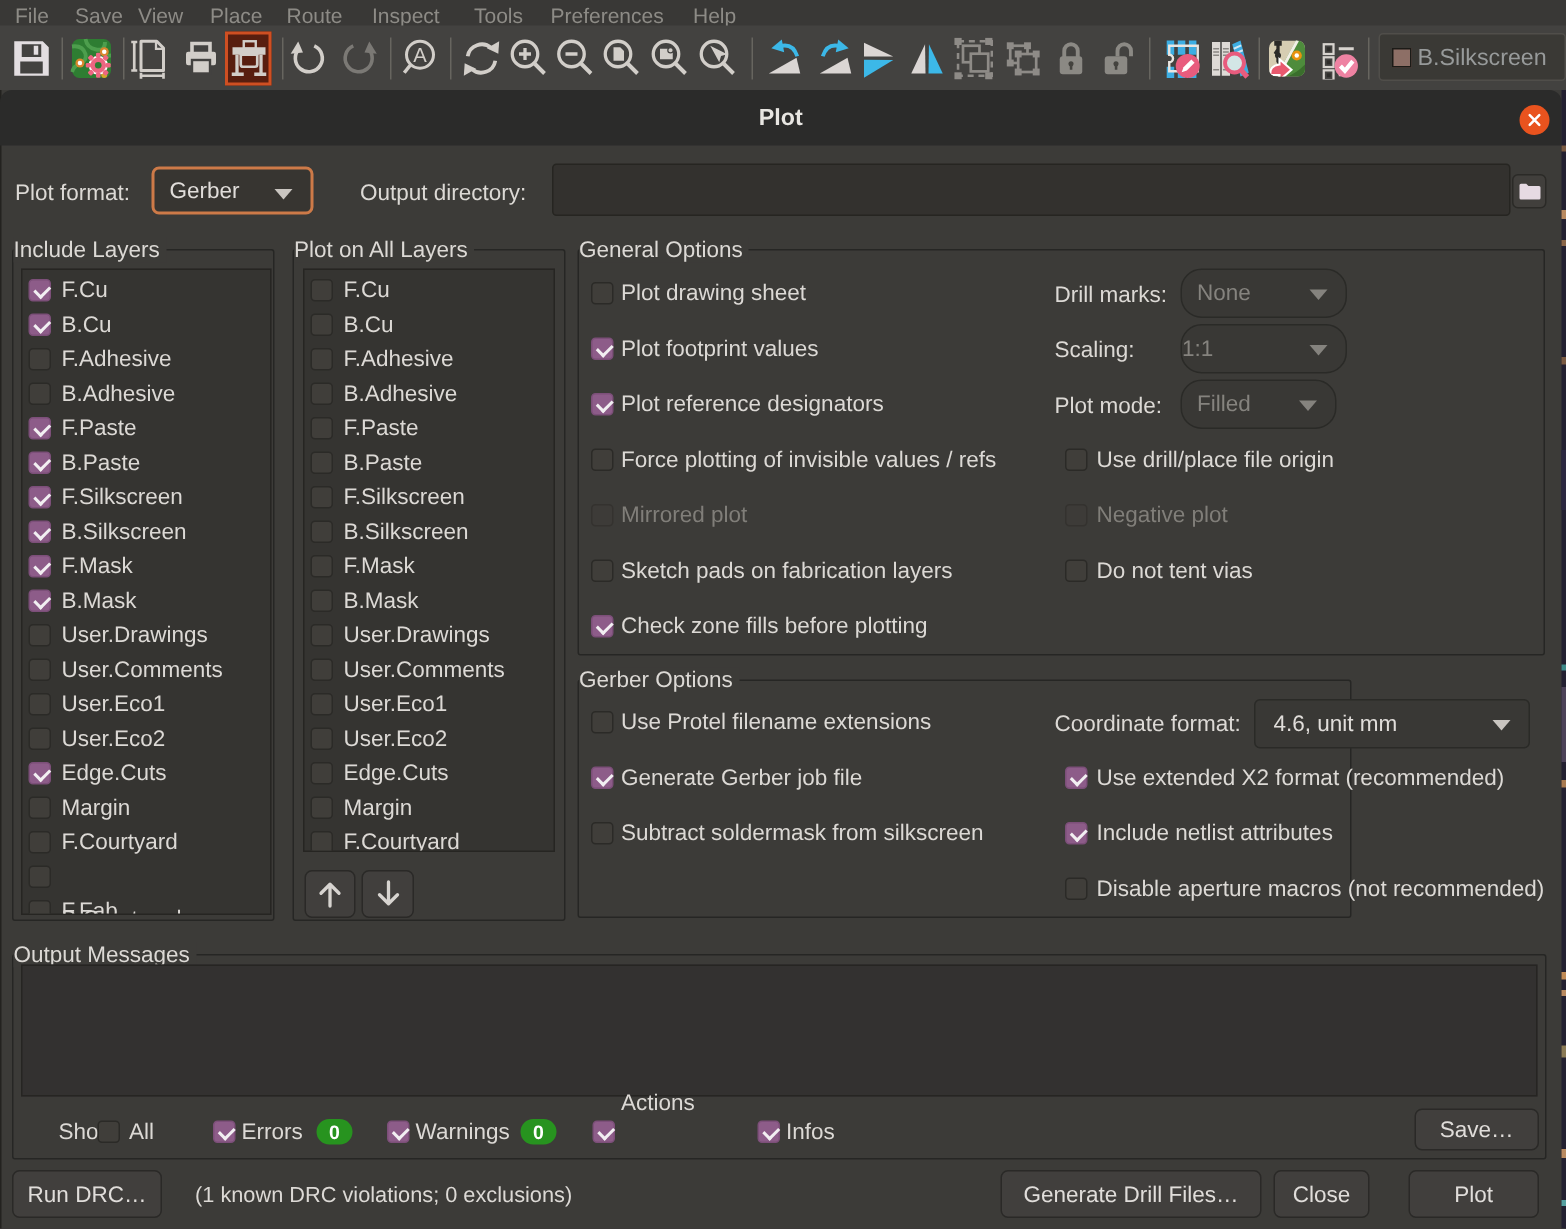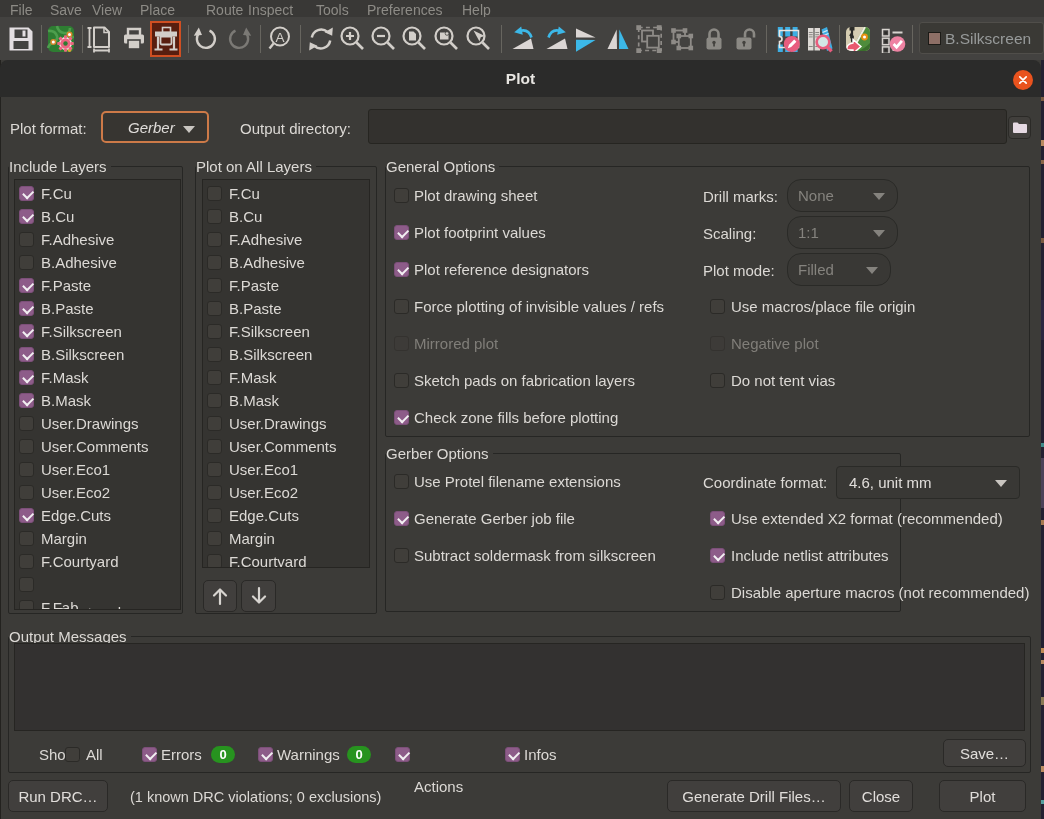--- a/index.html
+++ b/index.html
@@ -35,21 +35,21 @@
   svg { position:absolute; }
 </style></head>
 <body>
 
 <div class="abs" style="left:0;top:0;width:1044px;height:17px;background:#393836;"></div>
 <div class="abs" style="top:2px;left:0;width:852px;height:14px;font-size:14px;color:#8d8b86;">
   <span class="abs" style="left:10px;">File</span>
   <span class="abs" style="left:50px;">Save</span>
   <span class="abs" style="left:92px;">View</span>
   <span class="abs" style="left:140px;">Place</span>
-  <span class="abs" style="left:206px;">Route</span>
+  <span class="abs" style="left:191px;">Route</span>
   <span class="abs" style="left:248px;">Inspect</span>
   <span class="abs" style="left:316px;">Tools</span>
   <span class="abs" style="left:367px;">Preferences</span>
   <span class="abs" style="left:462px;">Help</span>
 </div>
 
 <div id="toolbar" class="abs" style="left:0;top:17px;width:1044px;height:43px;background:#434240;"></div>
 
 <div class="abs" style="left:41px;top:25px;width:1px;height:28px;background:#67655f;"></div>
 <div class="abs" style="left:82px;top:25px;width:1px;height:28px;background:#67655f;"></div>
@@ -291,21 +291,21 @@
 <div class="abs" style="left:1041px;top:458px;width:3px;height:50px;background:#4c4258;"></div>
 <div class="abs" style="left:1041px;top:520px;width:3px;height:5px;background:#a87a50;"></div>
 <div class="abs" style="left:1041px;top:648px;width:3px;height:5px;background:#c08a55;"></div>
 <div class="abs" style="left:1041px;top:660px;width:3px;height:4px;background:#b98a60;"></div>
 <div class="abs" style="left:1041px;top:697px;width:3px;height:8px;background:#8a7a55;"></div>
 <div class="abs" style="left:1041px;top:766px;width:3px;height:6px;background:#b98a60;"></div>
 <div class="abs" style="left:1041px;top:800px;width:3px;height:4px;background:#55a0a0;"></div>
 
 <div class="lbl" style="left:10px;top:121px;">Plot format:</div>
 <div class="dd" style="left:101px;top:111px;width:108px;height:32px;background:#373531;border:2px solid #cd7a48;border-radius:5px;">
-  <span style="margin-left:25px;font-style:italic;">Gerber</span>
+  <span style="margin-left:10px;">Gerber</span>
     <span class="tri" style="top:13px;"></span>
 </div>
 <div class="lbl" style="left:240px;top:121px;">Output directory:</div>
 <div class="abs" style="left:368px;top:109px;width:639px;height:35px;background:#33312e;border:1px solid #262521;border-radius:3px;"></div>
 <div class="abs" style="left:1008px;top:116px;width:23px;height:23px;background:#413f3c;border:1px solid #2b2a27;border-radius:4px;"></div>
 <svg style="left:1012px;top:121px;" width="16" height="14" viewBox="0 0 16 14">
   <path d="M1 2.5 Q1 1.5 2 1.5 L5.5 1.5 L7 3 L14 3 Q15 3 15 4 L15 11 Q15 12 14 12 L2 12 Q1 12 1 11 Z" fill="#e6dae3"></path>
 </svg>
 
 <div class="grp" style="left:8px;top:166px;width:175px;height:448px;">
@@ -419,30 +419,30 @@
 <div class="cb c" style="left:394px;top:410px;"></div>
 <div class="lbl" style="left:414px;top:410px;">Check zone fills before plotting</div>
 
 <div class="lbl" style="left:703px;top:189px;">Drill marks:</div>
 <div class="dd ddis" style="left:787px;top:179px;width:111px;">
     <span style="margin-left:10px;">None</span>
     <span class="tri"></span>
   </div>
 <div class="lbl" style="left:703px;top:226px;">Scaling:</div>
 <div class="dd ddis" style="left:787px;top:216px;width:111px;">
-    <span style="margin-left:10px;">1:1</span>
+    <span style="">1:1</span>
     <span class="tri"></span>
   </div>
 <div class="lbl" style="left:703px;top:263px;">Plot mode:</div>
 <div class="dd ddis" style="left:787px;top:253px;width:104px;">
     <span style="margin-left:10px;">Filled</span>
     <span class="tri"></span>
   </div>
 <div class="cb" style="left:710px;top:299px;"></div>
-<div class="lbl" style="left:731px;top:299px;">Use macros/place file origin</div>
+<div class="lbl" style="left:731px;top:299px;">Use drill/place file origin</div>
 <div class="cb d" style="left:710px;top:336px;"></div>
 <div class="lbl dis" style="left:731px;top:336px;">Negative plot</div>
 <div class="cb" style="left:710px;top:373px;"></div>
 <div class="lbl" style="left:731px;top:373px;">Do not tent vias</div>
 
 <div class="grp" style="left:385px;top:453px;width:516px;height:159px;">
   <span class="glab">Gerber Options</span>
 </div>
 
 <div class="cb" style="left:394px;top:474px;"></div>
@@ -472,21 +472,21 @@
 <div class="lbl" style="left:18px;top:747px;margin-left:21px;">Show:</div>
 <div class="cb" style="left:65px;top:747px;"></div>
 <div class="lbl" style="left:86px;top:747px;">All</div>
 <div class="cb c" style="left:142px;top:747px;"></div>
 <div class="lbl" style="left:161px;top:747px;">Errors</div>
 <div class="badge" style="left:211px;top:746px;">0</div>
 <div class="cb c" style="left:258px;top:747px;"></div>
 <div class="lbl" style="left:277px;top:747px;">Warnings</div>
 <div class="badge" style="left:347px;top:746px;">0</div>
 <div class="cb c" style="left:395px;top:747px;"></div>
-<div class="lbl" style="left:414px;top:779px;">Actions</div>
+<div class="lbl" style="left:414px;top:728px;">Actions</div>
 <div class="cb c" style="left:505px;top:747px;"></div>
 <div class="lbl" style="left:524px;top:747px;">Infos</div>
 <div class="btn" style="left:943px;top:739px;width:83px;height:28px;">Save…</div>
 
 <div class="btn" style="left:8px;top:780px;width:100px;height:32px;">Run DRC…</div>
 <div class="lbl" style="left:130px;top:789px;font-size:14.5px;">(1 known DRC violations; 0 exclusions)</div>
 <div class="btn" style="left:667px;top:780px;width:174px;height:32px;">Generate Drill Files…</div>
 <div class="btn" style="left:849px;top:780px;width:64px;height:32px;">Close</div>
 <div class="btn" style="left:939px;top:780px;width:87px;height:32px;">Plot</div>
 

